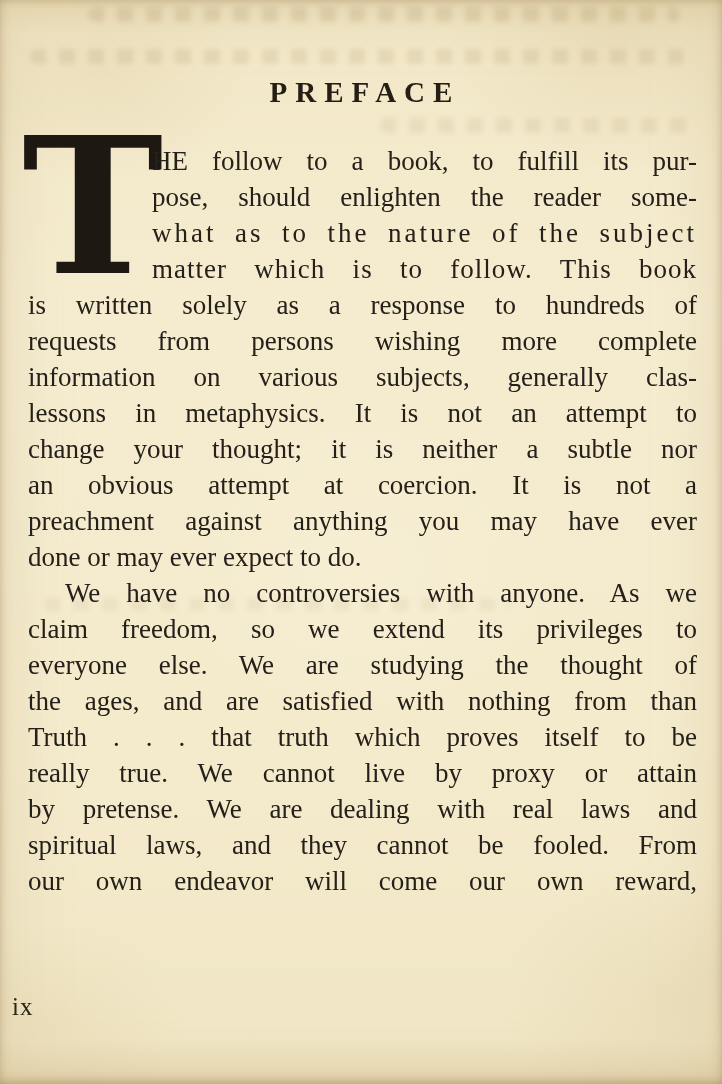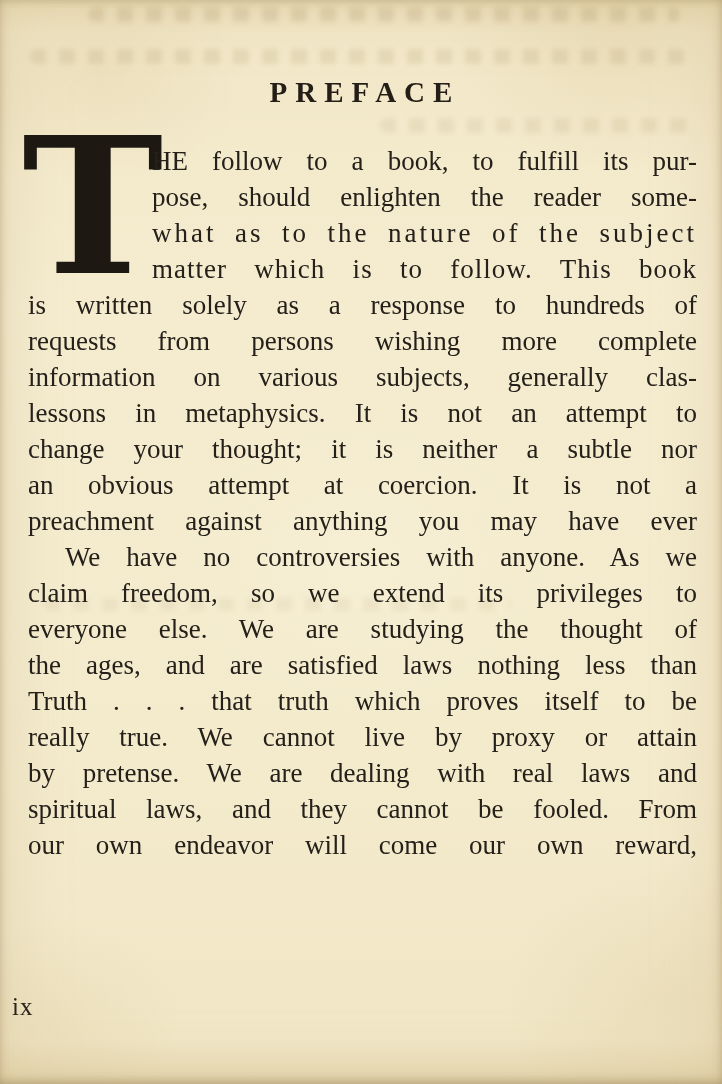--- a/index.html
+++ b/index.html
@@ -98,26 +98,27 @@
       <div class="line dc">pose, should enlighten the reader some-</div>
       <div class="line dc tracked">what as to the nature of the subject</div>
       <div class="line dc tracked-light">matter which is to follow. This book</div>
       <div class="line">is written solely as a response to hundreds of</div>
       <div class="line">requests from persons wishing more complete</div>
       <div class="line">information on various subjects, generally clas-</div>
       <div class="line">lessons in metaphysics. It is not an attempt to</div>
       <div class="line">change your thought; it is neither a subtle nor</div>
       <div class="line">an obvious attempt at coercion. It is not a</div>
       <div class="line">preachment against anything you may have ever</div>
+      <div class="line lastline">done or may ever expect to do.</div>
     </div>
     <div class="para">
       <div class="line indent">We have no controversies with anyone. As we</div>
       <div class="line">claim freedom, so we extend its privileges to</div>
       <div class="line">everyone else. We are studying the thought of</div>
-      <div class="line">the ages, and are satisfied laws nothing less than</div>
+      <div class="line">the ages, and are satisfied with nothing from than</div>
       <div class="line">Truth . . . that truth which proves itself to be</div>
       <div class="line">really true. We cannot live by proxy or attain</div>
       <div class="line">by pretense. We are dealing with real laws and</div>
       <div class="line">spiritual laws, and they cannot be fooled. From</div>
       <div class="line">our own endeavor will come our own reward,</div>
     </div>
   </div>
 
   <div class="pagenum">ix</div>
 </div>

